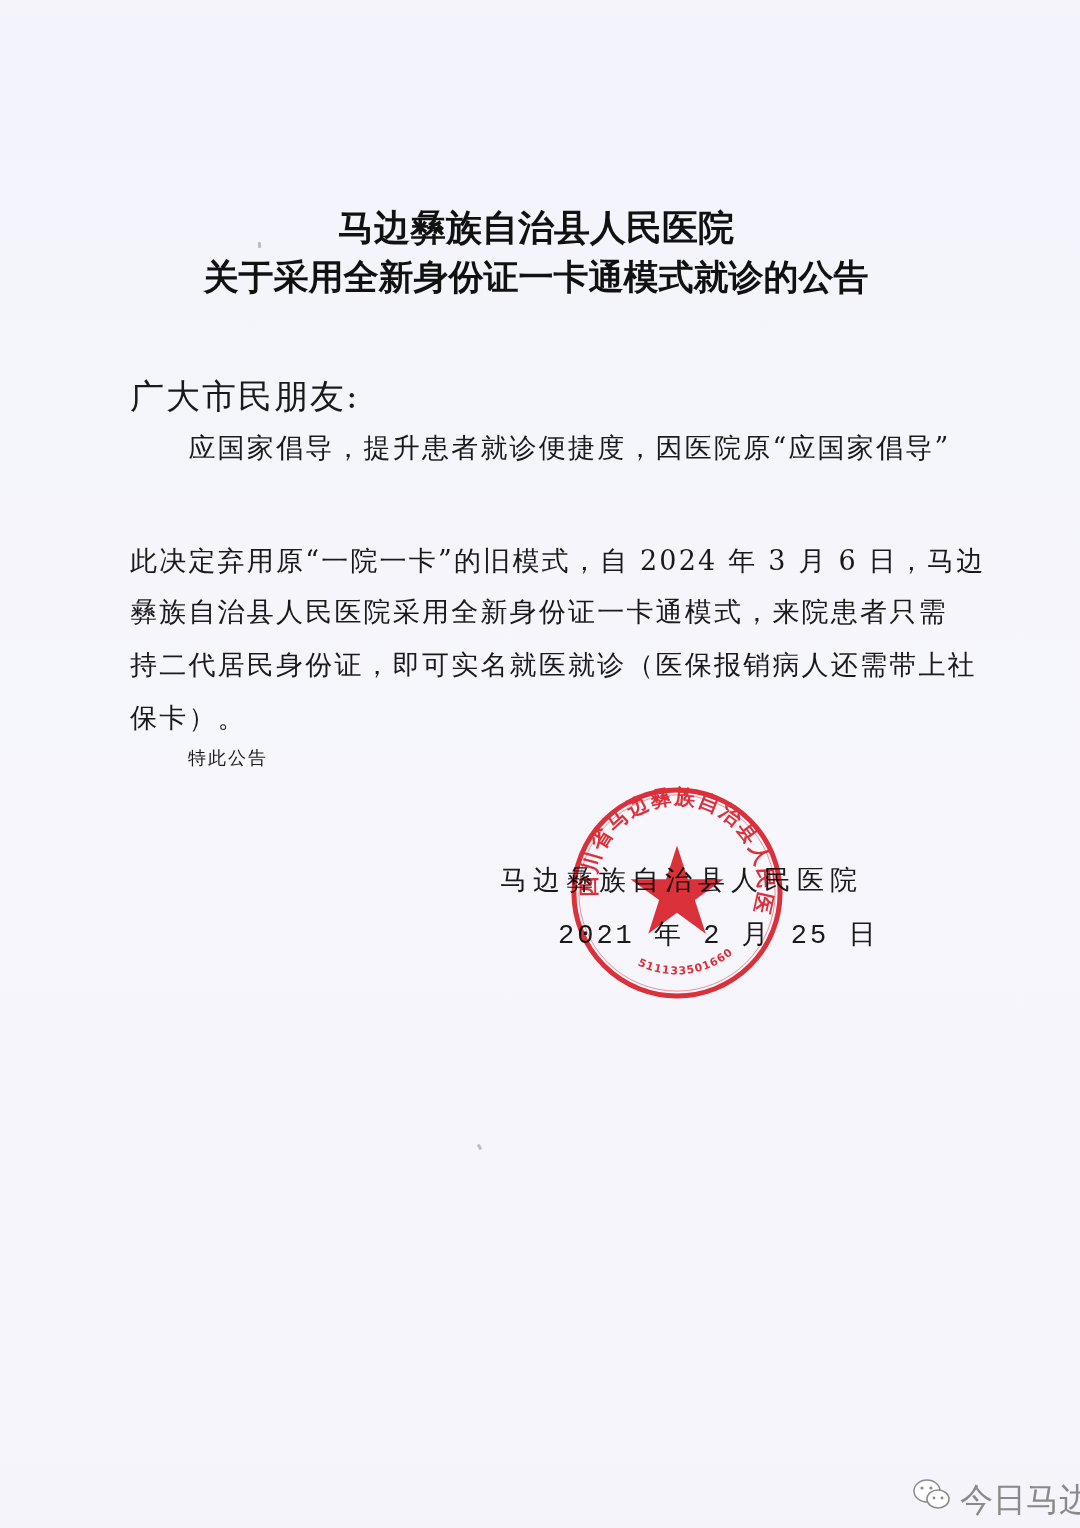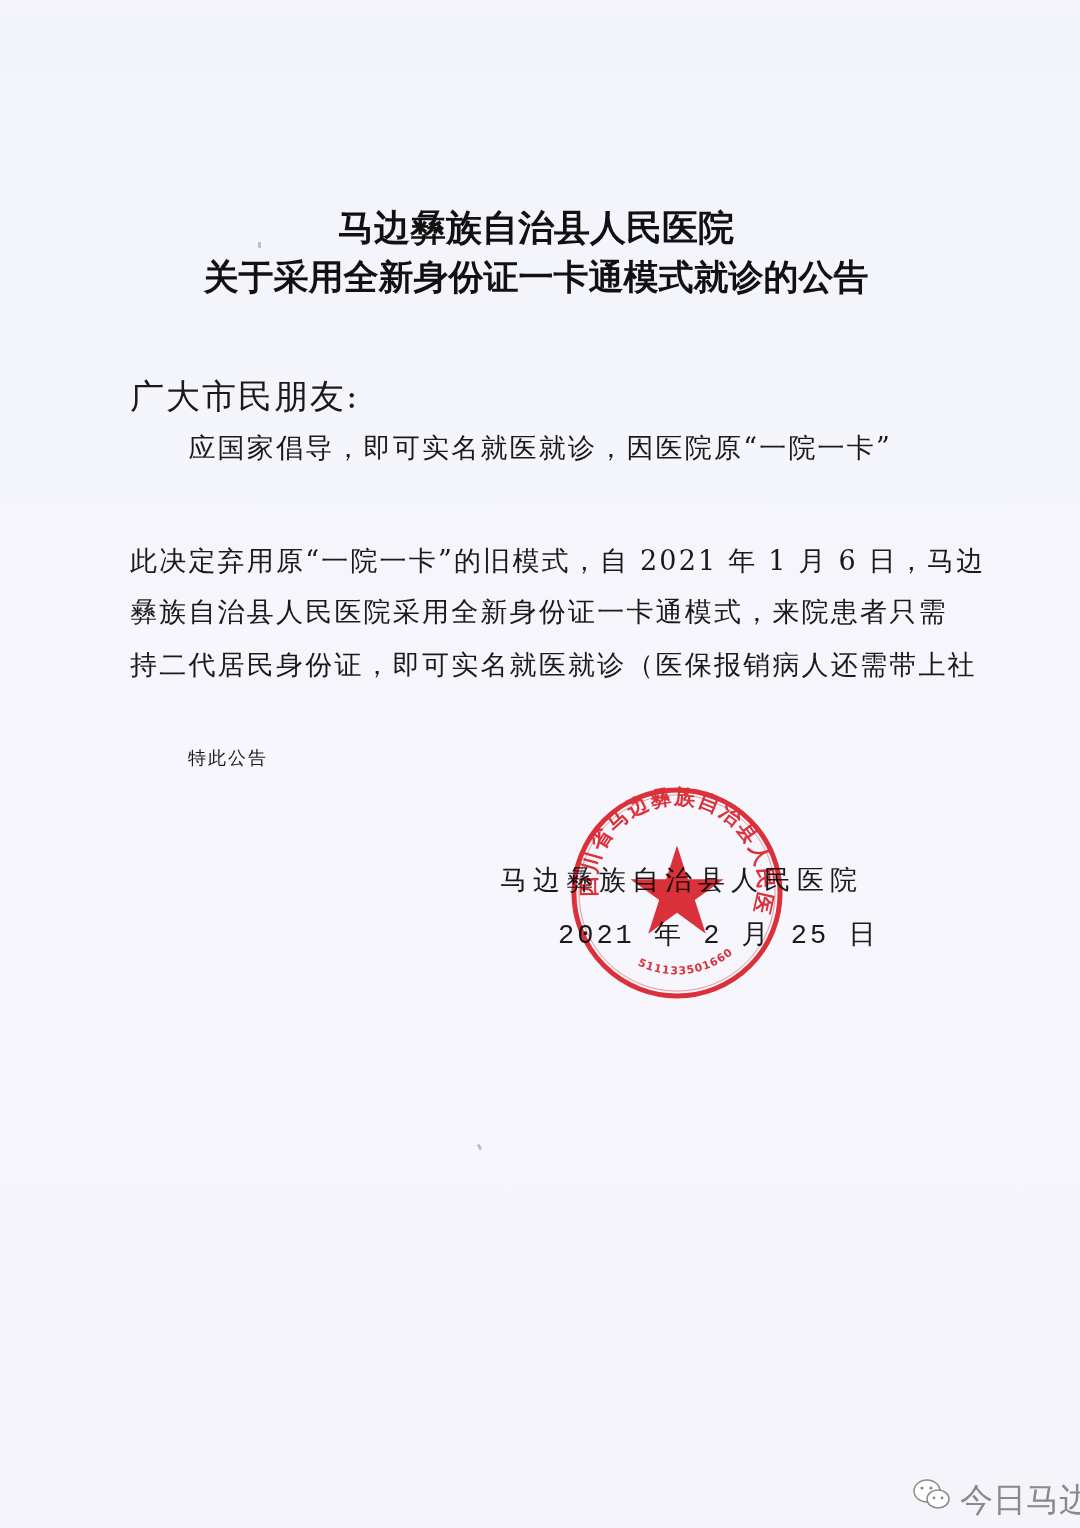--- a/index.html
+++ b/index.html
@@ -58,24 +58,25 @@
 </head>
 <body>
 
 <div class="page">
 
   <div class="title l1">马边彝族自治县人民医院</div>
   <div class="title l2">关于采用全新身份证一卡通模式就诊的公告</div>
 
   <div class="salutation">广大市民朋友:</div>
 
-  <div class="body-line" style="top:414px">　　应国家倡导，即可实名就医就诊，因医院原“一院一卡”</div>
-  <div class="body-line" style="top:527px">此决定弃用原“一院一卡”的旧模式，自 2021 年 1 月 6 日，马边</div>
+  <div class="body-line" style="top:414px">　　应国家倡导，提升患者就诊便捷度，因医院原“应国家倡导”</div>
+  <div class="body-line" style="top:527px">此决定弃用原“一院一卡”的旧模式，自 2024 年 3 月 6 日，马边</div>
   <div class="body-line" style="top:578px">彝族自治县人民医院采用全新身份证一卡通模式，来院患者只需</div>
   <div class="body-line" style="top:631px">持二代居民身份证，即可实名就医就诊（医保报销病人还需带上社</div>
+  <div class="body-line" style="top:684px">保卡）。</div>
 
   <div class="closing">特此公告</div>
 
   <div class="signer">马边彝族自治县人民医院</div>
   <div class="sign-date">2021 年 2 月 25 日</div>
 
   <svg class="stamp" viewBox="0 0 220 220">
     <defs>
       <path id="arcTop" d="M 30 120 A 82 82 0 1 1 190 120"></path>
       <path id="arcBot" d="M 62 178 A 88 88 0 0 0 168 170"></path>

